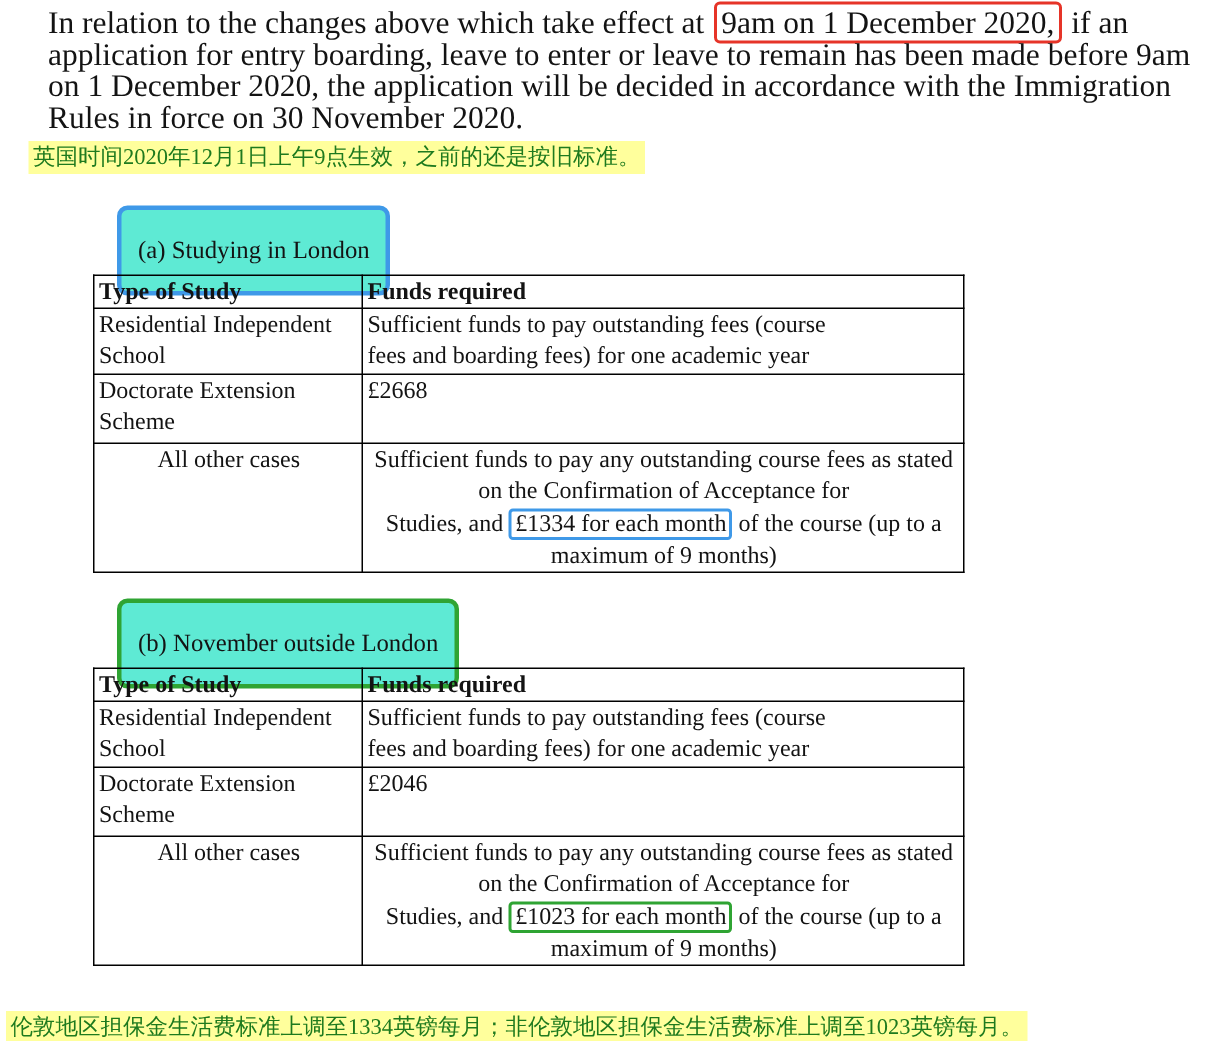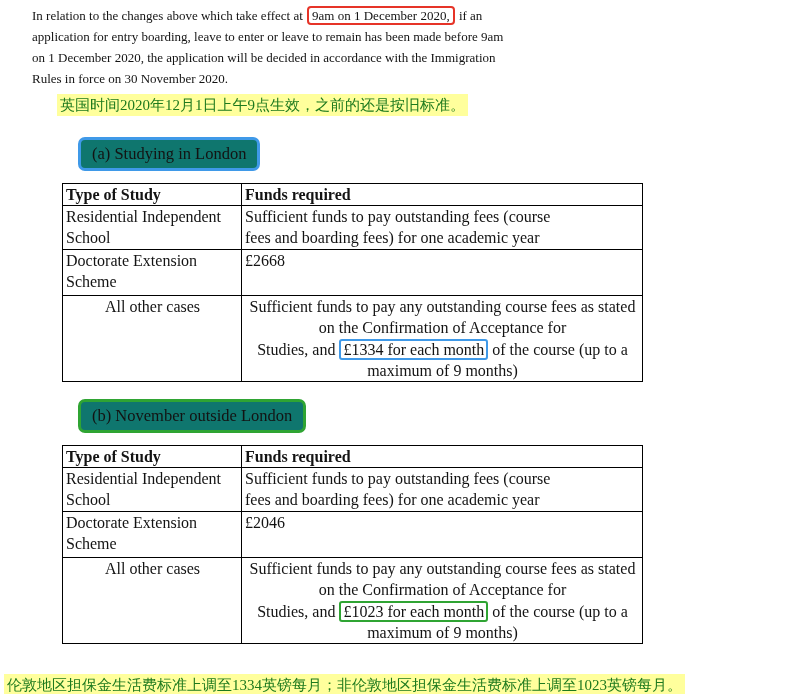--- a/index.html
+++ b/index.html
@@ -9,49 +9,49 @@
     position: relative;
     overflow: hidden;
     font-family: "Liberation Serif", "DejaVu Serif", serif;
     color: #131313;
   }
   .abs { position: absolute; }
 
   
   .intro {
     left: 32px; top: 5px; width: 740px;
-    font-size: 13px; line-height: 21px;
+    font-size: 21px; line-height: 21px;
   }
   .intro .pline { white-space: nowrap; }
   .inline-box {
     border-radius: 4px;
     padding: 0 3px;
     margin: 0 1px;
   }
   .red-border   { border: 2px solid #e63428; }
   .blue-border  { border: 2px solid #3f99e8; }
   .green-border { border: 2px solid #2fa433; }
 
   
   .cn {
     background: #ffff9c;
     color: #1e7a1e;
     font-size: 15px; line-height: 20px;
     padding: 1px 3px;
     white-space: nowrap;
   }
-  .cn-top { left: 19px; top: 94px; margin-left: 38px; }
+  .cn-top { left: 19px; top: 94px; }
   .cn-bottom { left: 4px; top: 674px; }
 
   
   .section-box {
     border-radius: 7px;
-    padding: 4px 11px;
+    padding: 17px 11px;
     font-size: 16.5px;
-    background: #0f766e;
+    background: #5eead4;
   }
   .section-a { left: 78px; top: 137px; border: 3px solid #3f99e8; }
   .section-b { left: 78px; top: 399px; border: 3px solid #2fa433; }
 
   
   table.doc-table {
     border-collapse: collapse;
     table-layout: fixed;
     width: 581px;
     font-size: 16px;

